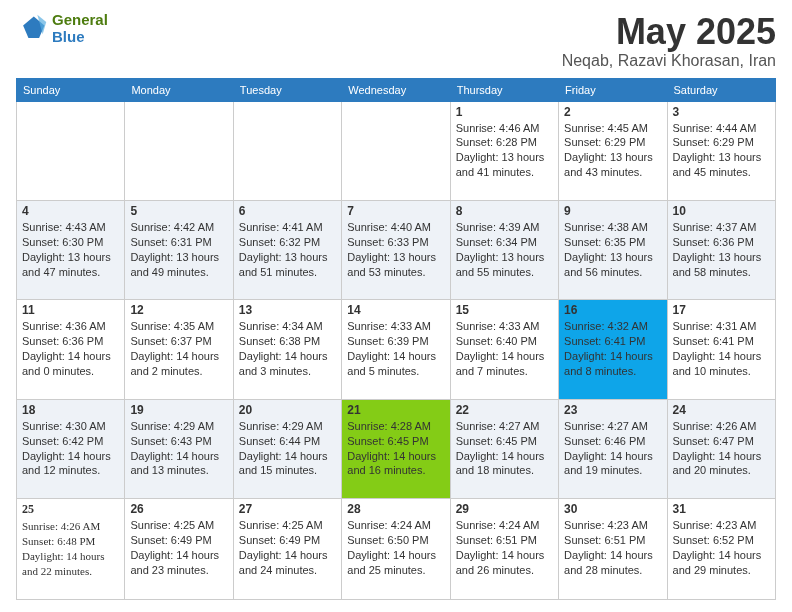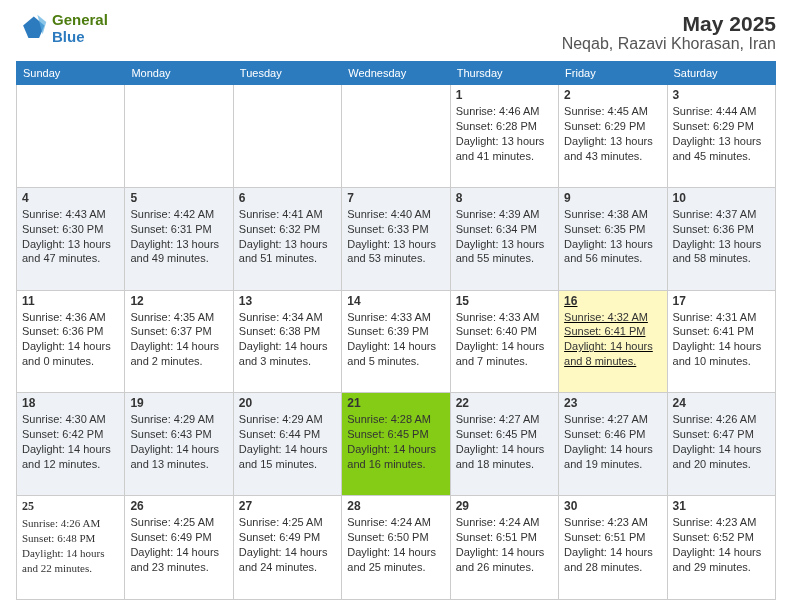--- a/index.html
+++ b/index.html
@@ -38,21 +38,21 @@
       color: #4d7c0f;
     }
     .logo-icon {
       width: 32px;
       height: 32px;
     }
     .title-block {
       text-align: right;
     }
     .main-title {
-      font-size: 21px;
+      font-size: 36px;
       font-weight: bold;
       color: #333;
       line-height: 1.1;
     }
     .subtitle {
       font-size: 16px;
       color: #555;
     }
     .calendar {
       width: 100%;
@@ -235,21 +235,21 @@
 Daylight: 14 hours
 and 5 minutes.</div>
           </td>
           <td style="background-color: rgb(255, 255, 255);">
             <div class="day-num">15</div>
             <div class="day-info" style="white-space: pre-line;">Sunrise: 4:33 AM
 Sunset: 6:40 PM
 Daylight: 14 hours
 and 7 minutes.</div>
           </td>
-          <td style="background-color: #fef9c3; text-decoration: underline;">
+          <td style="background-color: #0ea5e9;">
             <div class="day-num">16</div>
             <div class="day-info" style="white-space: pre-line;">Sunrise: 4:32 AM
 Sunset: 6:41 PM
 Daylight: 14 hours
 and 8 minutes.</div>
           </td>
           <td style="background-color: rgb(255, 255, 255);">
             <div class="day-num">17</div>
             <div class="day-info" style="white-space: pre-line;">Sunrise: 4:31 AM
 Sunset: 6:41 PM

